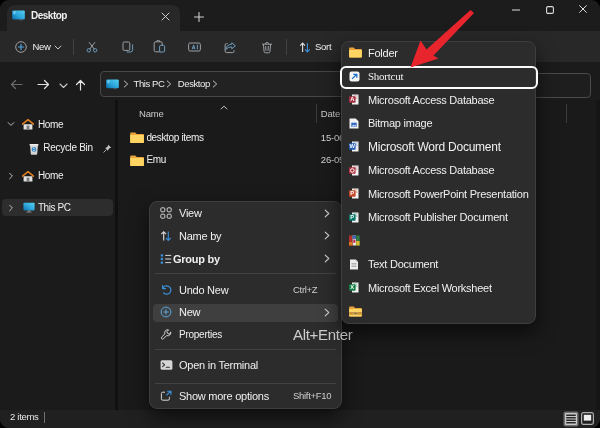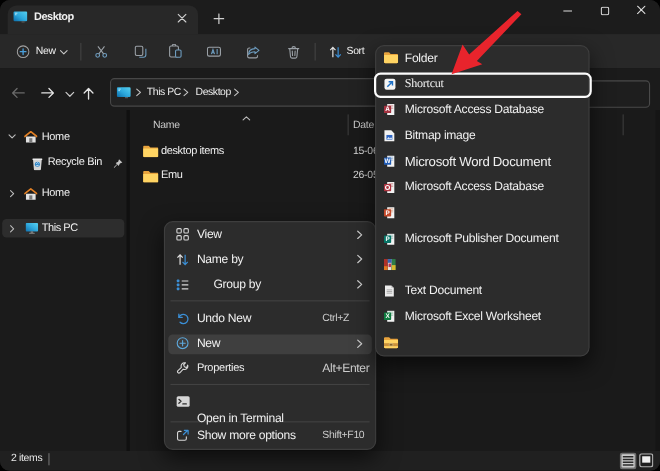--- a/index.html
+++ b/index.html
@@ -327,21 +327,21 @@
 <div class="abs" style="left:159.5px;top:252.6px;">
       <svg width="12" height="12" viewBox="0 0 12 12">
         <g stroke-width="1">
           <rect x="0.7" y="1.2" width="2.4" height="2.4" rx="0.6" fill="#3b8fd6"></rect>
           <rect x="0.7" y="4.8" width="2.4" height="2.4" rx="0.6" fill="#3b8fd6"></rect>
           <rect x="0.7" y="8.4" width="2.4" height="2.4" rx="0.6" fill="#3b8fd6"></rect>
           <path d="M5.2 2.4 h6 M5.2 6 h6 M5.2 9.6 h6" stroke="#d6d6d6"></path>
         </g>
       </svg>
     </div>
-<div class="abs" style="left:194px;top:251.6px;font-size:11px;color:#f0f0f0;letter-spacing:-0.25px;font-weight:normal;line-height:14px;white-space:nowrap;">Group by</div>
+<div class="abs" style="left:173px;top:251.6px;font-size:11px;color:#f0f0f0;letter-spacing:-0.25px;font-weight:bold;line-height:14px;white-space:nowrap;">Group by</div>
 <div class="abs" style="left:324px;top:254.1px;">
       <svg width="6" height="9" viewBox="0 0 6 9">
         <path d="M1.2 1.2 L4.8 4.5 L1.2 7.8" fill="none" stroke="#cfcfcf" stroke-width="1.1" stroke-linecap="round" stroke-linejoin="round"></path>
       </svg>
     </div>
 <div class="abs" style="left:159.5px;top:284px;">
       <svg width="12" height="12" viewBox="0 0 12 12">
         <path d="M2.6 1.6 v3 h3" fill="none" stroke="#3b8fd6" stroke-width="1.2" stroke-linecap="round" stroke-linejoin="round"></path>
         <path d="M2.8 4.4 a4.2 4.2 0 1 1 0.9 4.6" fill="none" stroke="#3b8fd6" stroke-width="1.2" stroke-linecap="round"></path>
       </svg>
@@ -359,29 +359,29 @@
       <svg width="6" height="9" viewBox="0 0 6 9">
         <path d="M1.2 1.2 L4.8 4.5 L1.2 7.8" fill="none" stroke="#cfcfcf" stroke-width="1.1" stroke-linecap="round" stroke-linejoin="round"></path>
       </svg>
     </div>
 <div class="abs" style="left:159.5px;top:329px;">
       <svg width="12" height="12" viewBox="0 0 12 12">
         <path d="M10.6 2.9 a3 3 0 0 1 -4 3.7 L3.4 9.9 a1.3 1.3 0 0 1 -1.8 -1.8 L4.9 4.9 a3 3 0 0 1 3.7 -4 L6.9 2.6 l0.8 1.9 L9.6 5.3 z" fill="none" stroke="#d6d6d6" stroke-width="1" stroke-linejoin="round"></path>
       </svg>
     </div>
 <div class="abs" style="left:179px;top:328px;font-size:10px;color:#f0f0f0;letter-spacing:-0.25px;font-weight:normal;line-height:14px;white-space:nowrap;">Properties</div>
-<div class="abs" style="left:293px;top:328.3px;font-size:11px;color:#cdcdcd;letter-spacing:-0.3px;font-weight:normal;line-height:14px;white-space:nowrap;text-align:right;">Alt+Enter</div>
+<div class="abs" style="left:293px;top:328.3px;font-size:15px;color:#cdcdcd;letter-spacing:-0.3px;font-weight:normal;line-height:14px;white-space:nowrap;text-align:right;">Alt+Enter</div>
 <div class="abs" style="left:159.5px;top:358.8px;">
       <svg width="13" height="12" viewBox="0 0 13 12">
         <rect x="0.6" y="1.2" width="11.8" height="9.6" rx="1.5" fill="#d6d6d6"></rect>
         <path d="M2.6 4 l2 1.8 L2.6 7.6" fill="none" stroke="#2c2c2c" stroke-width="1.1" stroke-linecap="round" stroke-linejoin="round"></path>
         <path d="M6.2 8.2 h3.2" stroke="#2c2c2c" stroke-width="1.1" stroke-linecap="round"></path>
       </svg>
     </div>
-<div class="abs" style="left:179px;top:357.8px;font-size:11px;color:#f0f0f0;letter-spacing:-0.25px;font-weight:normal;line-height:14px;white-space:nowrap;margin-top:16px;">Open in Terminal</div>
+<div class="abs" style="left:179px;top:357.8px;font-size:11px;color:#f0f0f0;letter-spacing:-0.25px;font-weight:normal;line-height:14px;white-space:nowrap;">Open in Terminal</div>
 <div class="abs" style="left:159.5px;top:389.5px;">
       <svg width="12" height="12" viewBox="0 0 12 12">
         <path d="M4.6 2.2 H2.8 a1.4 1.4 0 0 0 -1.4 1.4 v5.2 a1.4 1.4 0 0 0 1.4 1.4 h5.2 a1.4 1.4 0 0 0 1.4 -1.4 V7.2" fill="none" stroke="#d6d6d6" stroke-width="1" stroke-linecap="round"></path>
         <path d="M6.8 5 L10.4 1.4 M7.6 1.2 h3.4 v3.4" fill="none" stroke="#3b8fd6" stroke-width="1.1" stroke-linecap="round" stroke-linejoin="round"></path>
       </svg>
     </div>
 <div class="abs" style="left:179px;top:388.5px;font-size:11px;color:#f0f0f0;letter-spacing:-0.25px;font-weight:normal;line-height:14px;white-space:nowrap;">Show more options</div>
 <div class="abs" style="left:293px;top:388.8px;font-size:9.5px;color:#cdcdcd;letter-spacing:-0.3px;font-weight:normal;line-height:14px;white-space:nowrap;">Shift+F10</div>
 <div class="abs" style="left:340.5px;top:41px;width:195px;height:283px;background:#2c2c2c;border:1px solid #3e3e3e;border-radius:8px;box-shadow:0 8px 20px rgba(0,0,0,.6);"></div>
 <div class="abs" style="left:349px;top:47.25px;">
@@ -434,20 +434,21 @@
     </div>
 <div class="abs" style="left:368px;top:163.25px;font-size:11px;color:#f0f0f0;letter-spacing:-0.25px;font-weight:normal;line-height:14px;white-space:nowrap;">Microsoft Access Database</div>
 <div class="abs" style="left:349px;top:188.25px;">
       <svg width="10" height="11" viewBox="0 0 10 11">
         <path d="M3 0.5 h6.5 v10 h-6.5 z" fill="#f2f2f2"></path>
         <path d="M4.2 1.8 h4.3 M4.2 3.2 h4.3 M4.2 4.6 h4.3" stroke="#d89a78" stroke-width="0.6"></path>
         <rect x="0" y="2.2" width="6.6" height="6.6" rx="0.8" fill="#c4492a"></rect>
         <text x="3.3" y="7.2" font-size="5.8" font-weight="bold" fill="#fff" text-anchor="middle" font-family="Liberation Sans, sans-serif">P</text>
       </svg>
     </div>
+<div class="abs" style="left:368px;top:186.75px;font-size:11px;color:#f0f0f0;letter-spacing:-0.25px;font-weight:normal;line-height:14px;white-space:nowrap;">Microsoft PowerPoint Presentation</div>
 <div class="abs" style="left:349px;top:211.75px;">
       <svg width="10" height="11" viewBox="0 0 10 11">
         <path d="M3 0.5 h6.5 v10 h-6.5 z" fill="#f2f2f2"></path>
         <path d="M4.2 1.8 h4.3 M4.2 3.2 h4.3 M4.2 4.6 h4.3" stroke="#78b0a8" stroke-width="0.6"></path>
         <rect x="0" y="2.2" width="6.6" height="6.6" rx="0.8" fill="#077568"></rect>
         <text x="3.3" y="7.2" font-size="5.8" font-weight="bold" fill="#fff" text-anchor="middle" font-family="Liberation Sans, sans-serif">P</text>
       </svg>
     </div>
 <div class="abs" style="left:368px;top:210.25px;font-size:11px;color:#f0f0f0;letter-spacing:-0.25px;font-weight:normal;line-height:14px;white-space:nowrap;">Microsoft Publisher Document</div>
 <div class="abs" style="left:349px;top:235.25px;">

